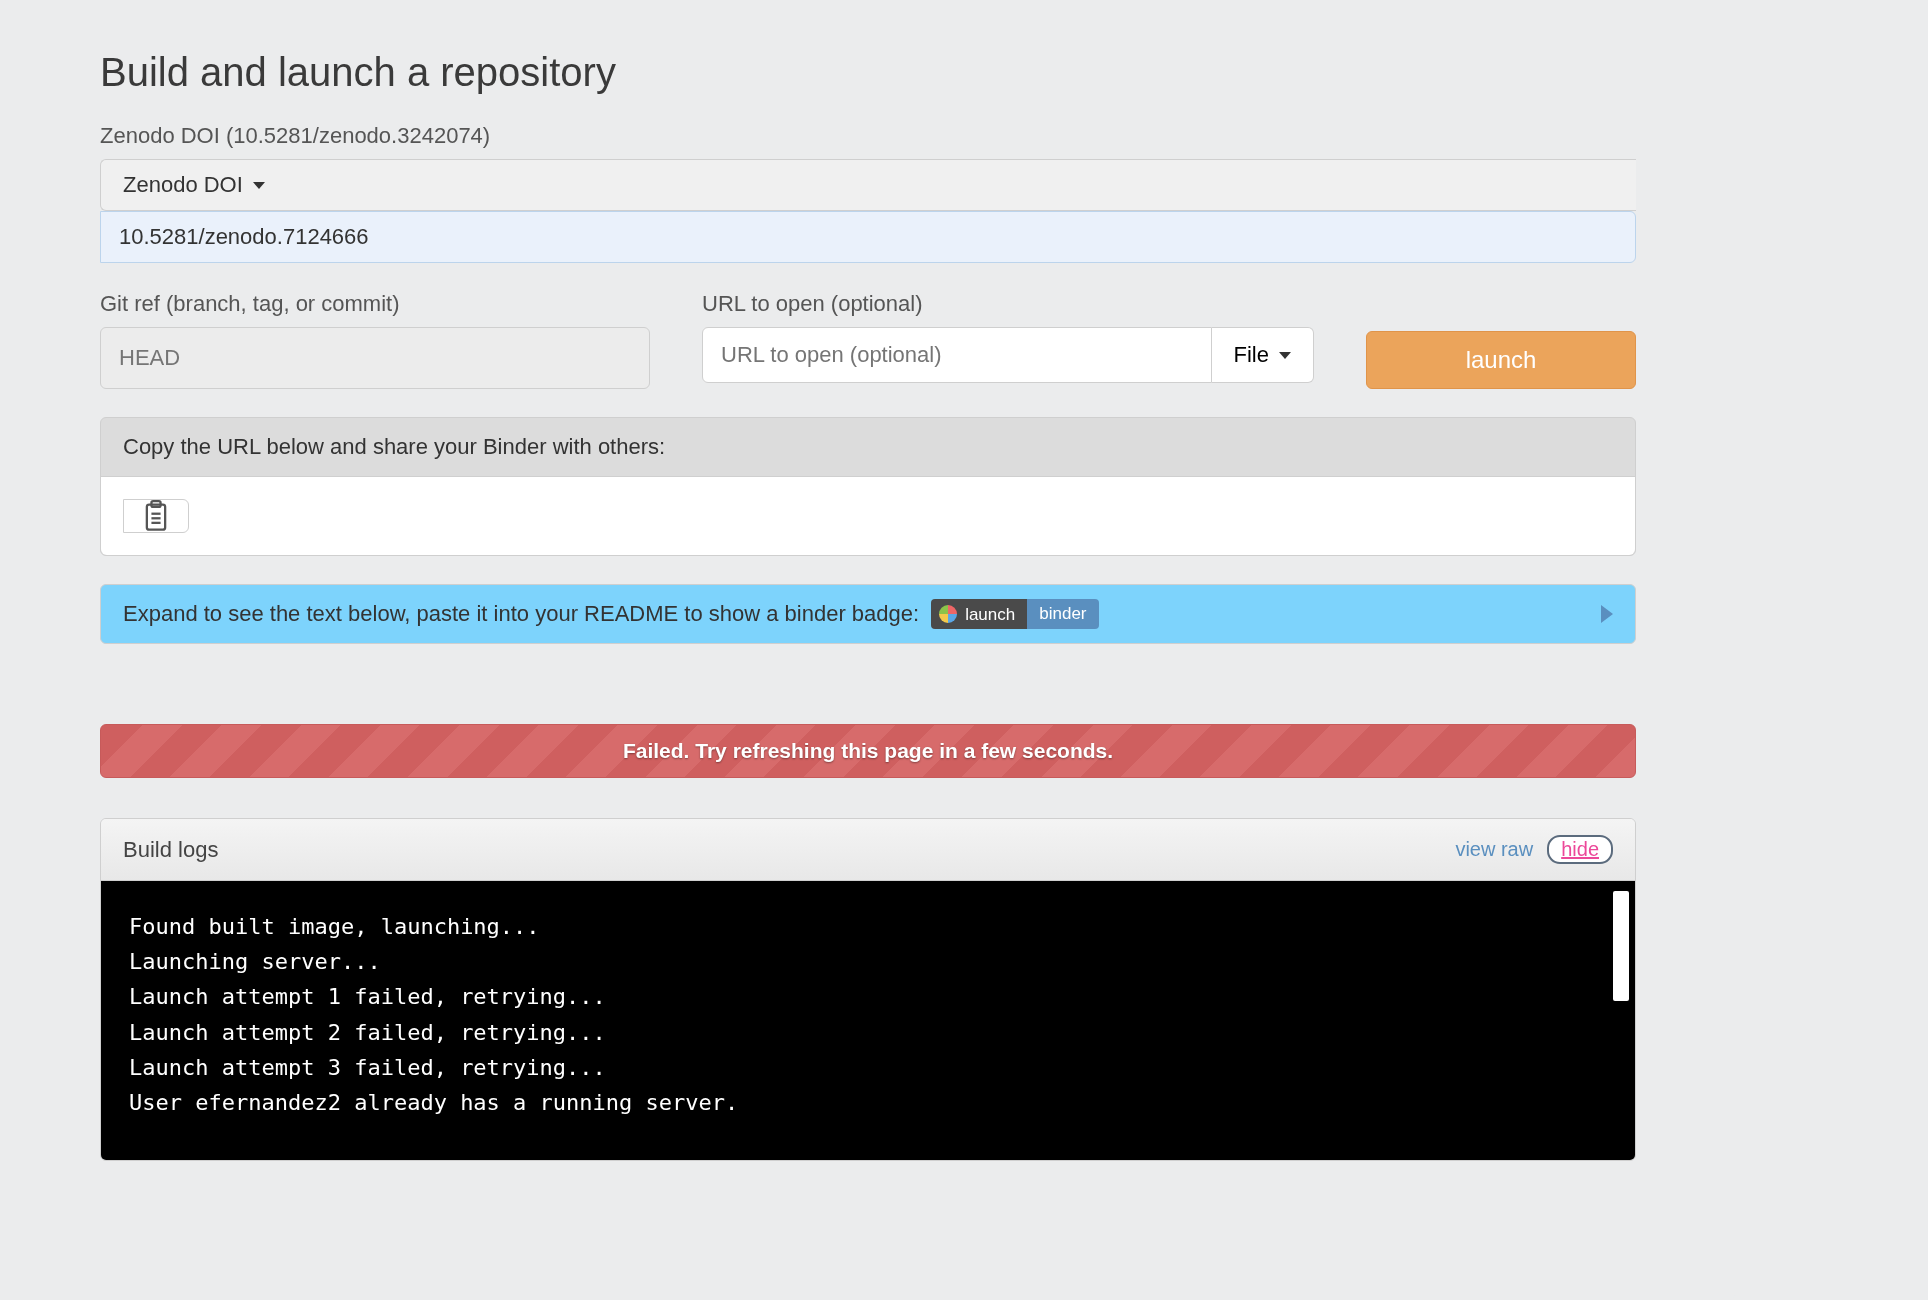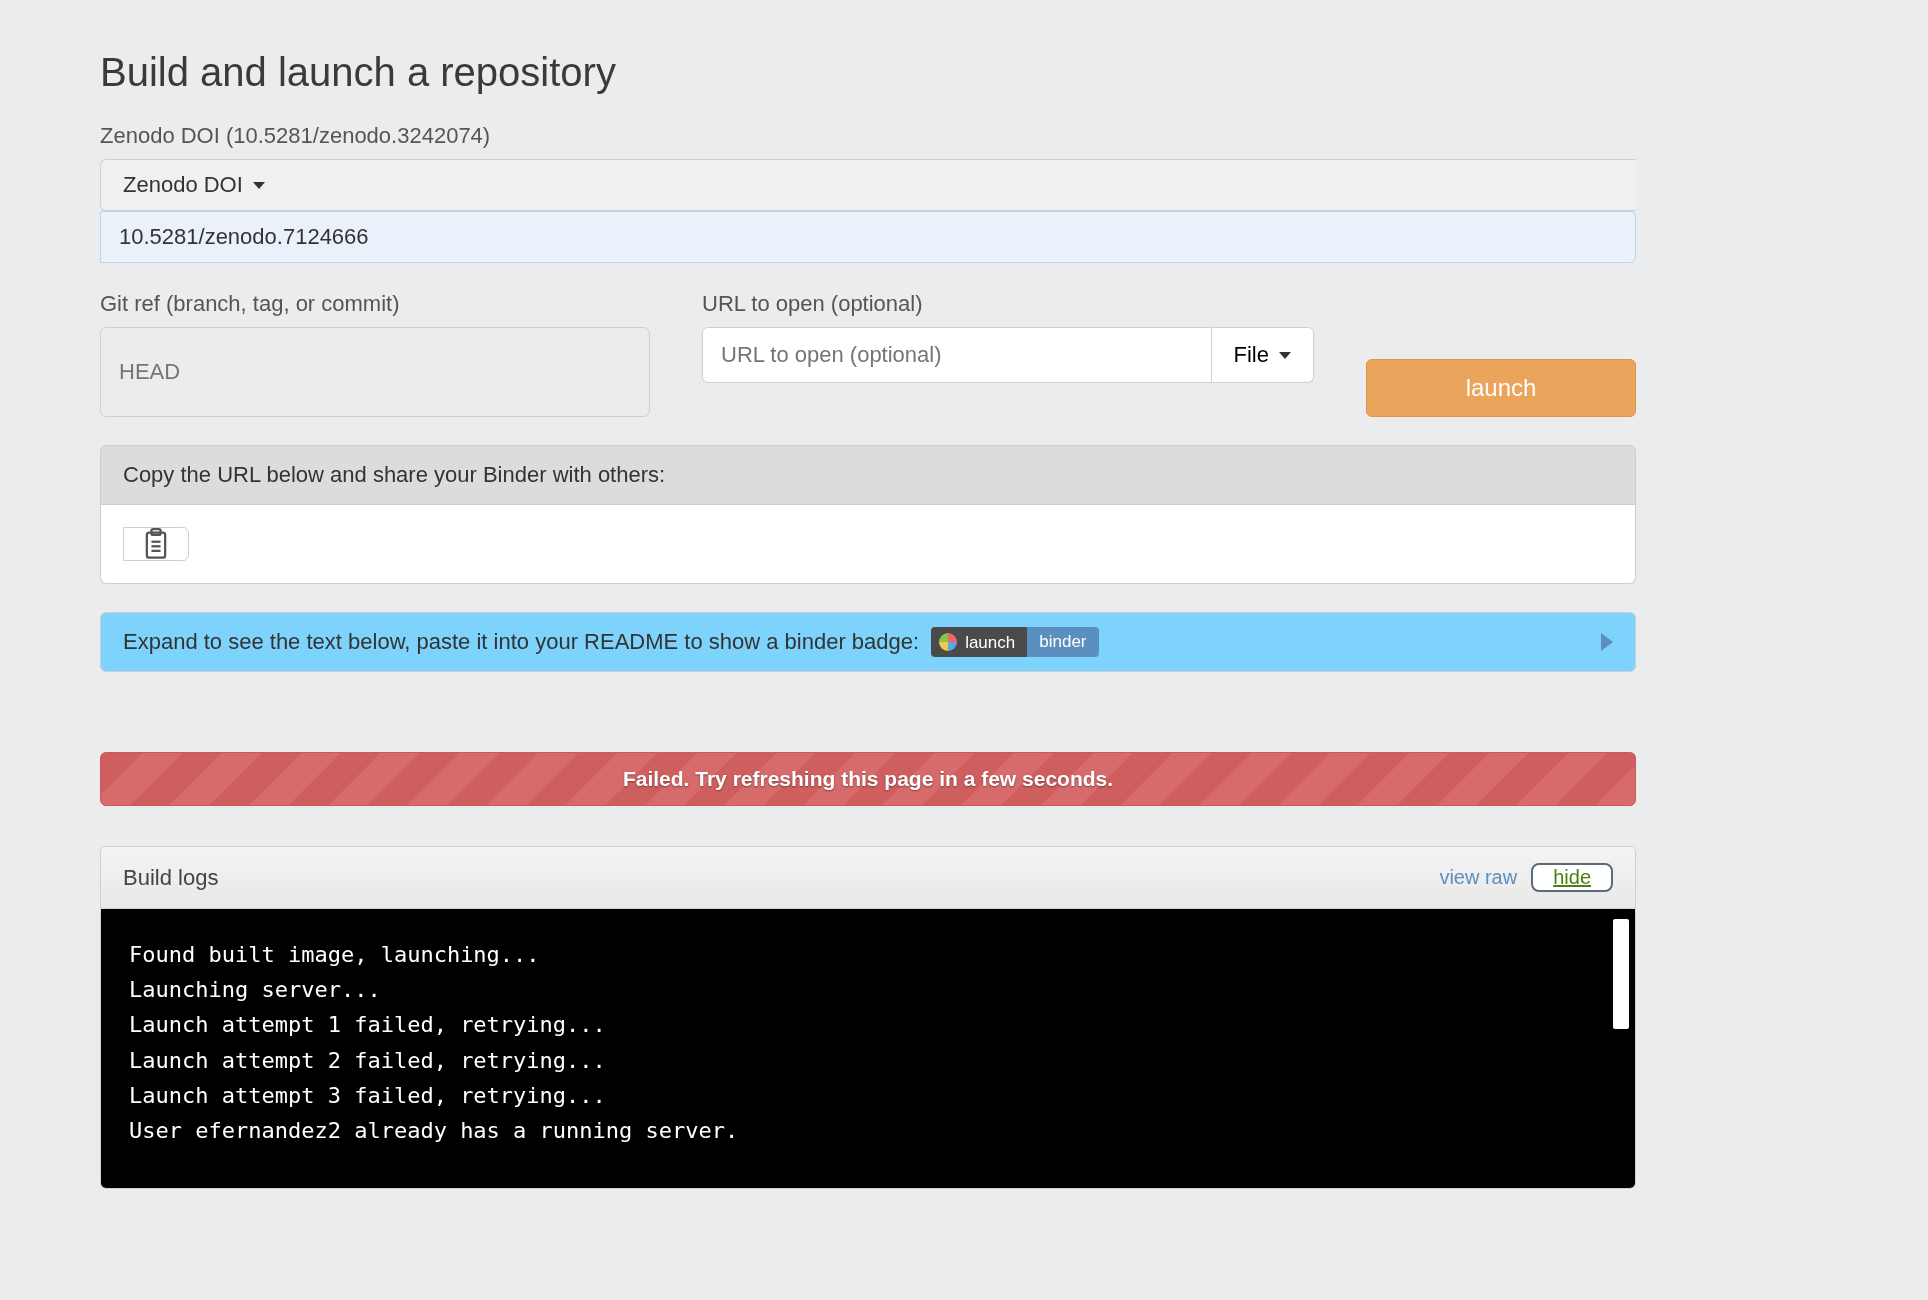--- a/index.html
+++ b/index.html
@@ -76,21 +76,21 @@
   margin-bottom: 28px;
 }
 .col-ref { flex: 0 0 550px; }
 .col-url { flex: 1; }
 .col-launch { flex: 0 0 270px; display: flex; align-items: flex-end; }
 .plain-input {
   width: 100%;
   border: 1px solid #cfcfcf;
   background: #ececec;
   border-radius: 6px;
-  padding: 31px 18px;
+  padding: 17px 18px;
   font-size: 22px;
   color: #555;
 }
 .url-group { display: flex; }
 .url-input {
   flex: 1;
   border: 1px solid #cfcfcf;
   background: #fff;
   border-radius: 6px 0 0 6px;
   padding: 14px 18px;
@@ -232,23 +232,23 @@
 .logs-title { font-size: 22px; color: #444; }
 .logs-actions { margin-left: auto; display: flex; align-items: center; gap: 14px; }
 .logs-link {
   color: #5a8fbf;
   font-size: 20px;
   cursor: pointer;
   text-decoration: none;
 }
 .hide-btn {
   border: 2px solid #5b6b7d;
-  border-radius: 8px;
-  padding: 1px 20px;
-  color: #4d7c0f;
+  border-radius: 13px;
+  padding: 1px 12px;
+  color: #ec4899;
   font-size: 20px;
   background: #fff;
   cursor: pointer;
   text-decoration: underline;
 }
 .logs-body {
   background: #000;
   color: #fff;
   font-family: "Menlo", "Consolas", monospace;
   font-size: 22px;

